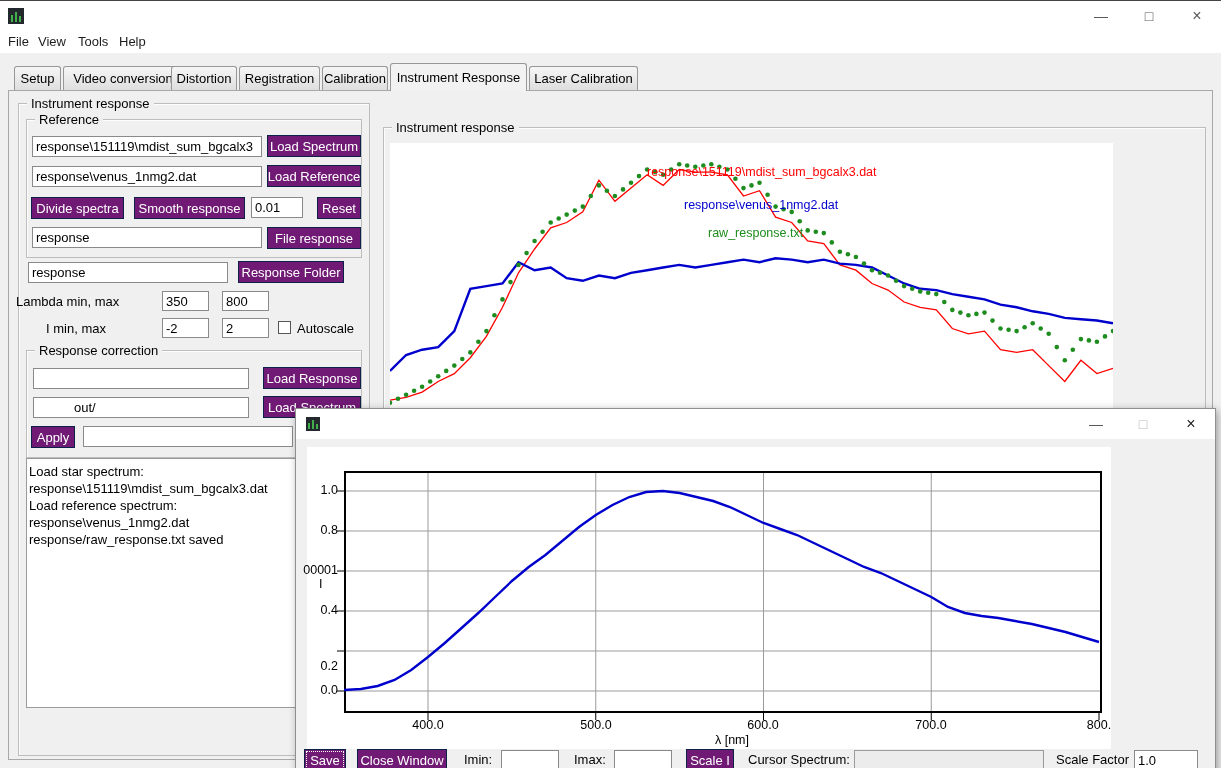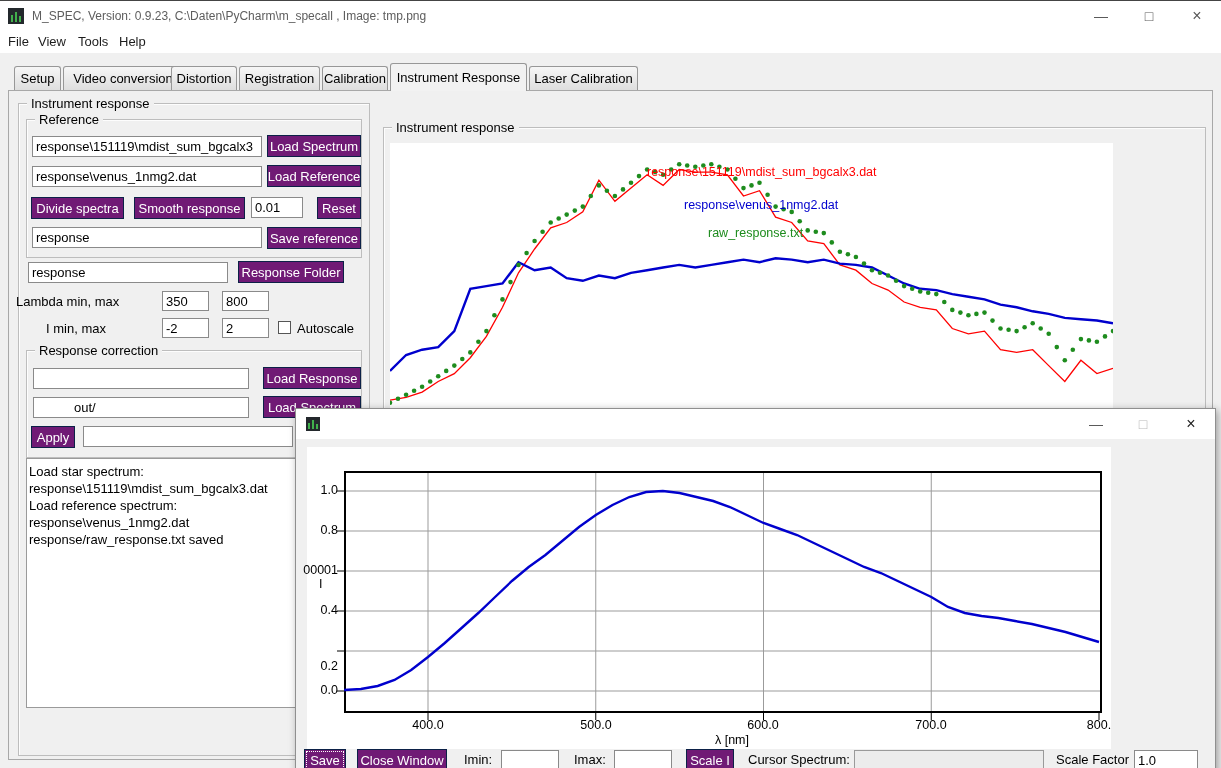--- a/index.html
+++ b/index.html
@@ -34,21 +34,20 @@
 </style>
 </head>
 <body>
 
 <div class="abs titlebar">
   <div class="abs appicon">
       <i style="height:7px"></i>
       <i style="height:10px"></i>
       <i style="height:6px"></i>
     </div>
-  <div class="abs apptitle">M_SPEC, Version: 0.9.23, C:\Daten\PyCharm\m_specall , Image: tmp.png</div>
   <div class="abs winbtn" style="left:1078px">—</div>
   <div class="abs winbtn" style="left:1126px">□</div>
   <div class="abs winbtn" style="left:1174px;font-size:16px">×</div>
 </div>
 
 <div class="abs menubar">
   <div class="abs menuitem" style="left:2px">File</div>
   <div class="abs menuitem" style="left:32px">View</div>
   <div class="abs menuitem" style="left:72px">Tools</div>
   <div class="abs menuitem" style="left:113px">Help</div>
@@ -73,21 +72,21 @@
 </div>
 <input class="abs inp" style="left: 32px; top: 136px; width: 230px; height: 21px;" value="response\151119\mdist_sum_bgcalx3">
 <div class="abs btn" style="left:267px;top:135px;width:94px;height:22px">Load Spectrum</div>
 <input class="abs inp" style="left: 32px; top: 166px; width: 230px; height: 21px;" value="response\venus_1nmg2.dat">
 <div class="abs btn" style="left:267px;top:165px;width:94px;height:22px">Load Reference</div>
 <div class="abs btn" style="left:31px;top:197px;width:93px;height:22px">Divide spectra</div>
 <div class="abs btn" style="left:134px;top:197px;width:111px;height:22px">Smooth response</div>
 <input class="abs inp" style="left: 251px; top: 197px; width: 52px; height: 21px;" value="0.01">
 <div class="abs btn" style="left:317px;top:197px;width:44px;height:22px">Reset</div>
 <input class="abs inp" style="left: 32px; top: 227px; width: 230px; height: 21px;" value="response">
-<div class="abs btn" style="left:267px;top:227px;width:94px;height:22px">Save reference</div>
+<div class="abs btn" style="left:267px;top:227px;width:94px;height:22px">File response</div>
 
 <input class="abs inp" style="left: 28px; top: 262px; width: 200px; height: 21px;" value="response">
 <div class="abs btn" style="left:238px;top:261px;width:106px;height:22px">Response Folder</div>
 
 <div class="abs lbl" style="left:16px;top:294px">Lambda min, max</div>
 <input class="abs inp" style="left: 162px; top: 291px; width: 47px; height: 20px;" value="350">
 <input class="abs inp" style="left: 222px; top: 291px; width: 47px; height: 20px;" value="800">
 
 <div class="abs lbl" style="left:46px;top:321px">I min, max</div>
 <input class="abs inp" style="left: 162px; top: 318px; width: 47px; height: 20px;" value="-2">

